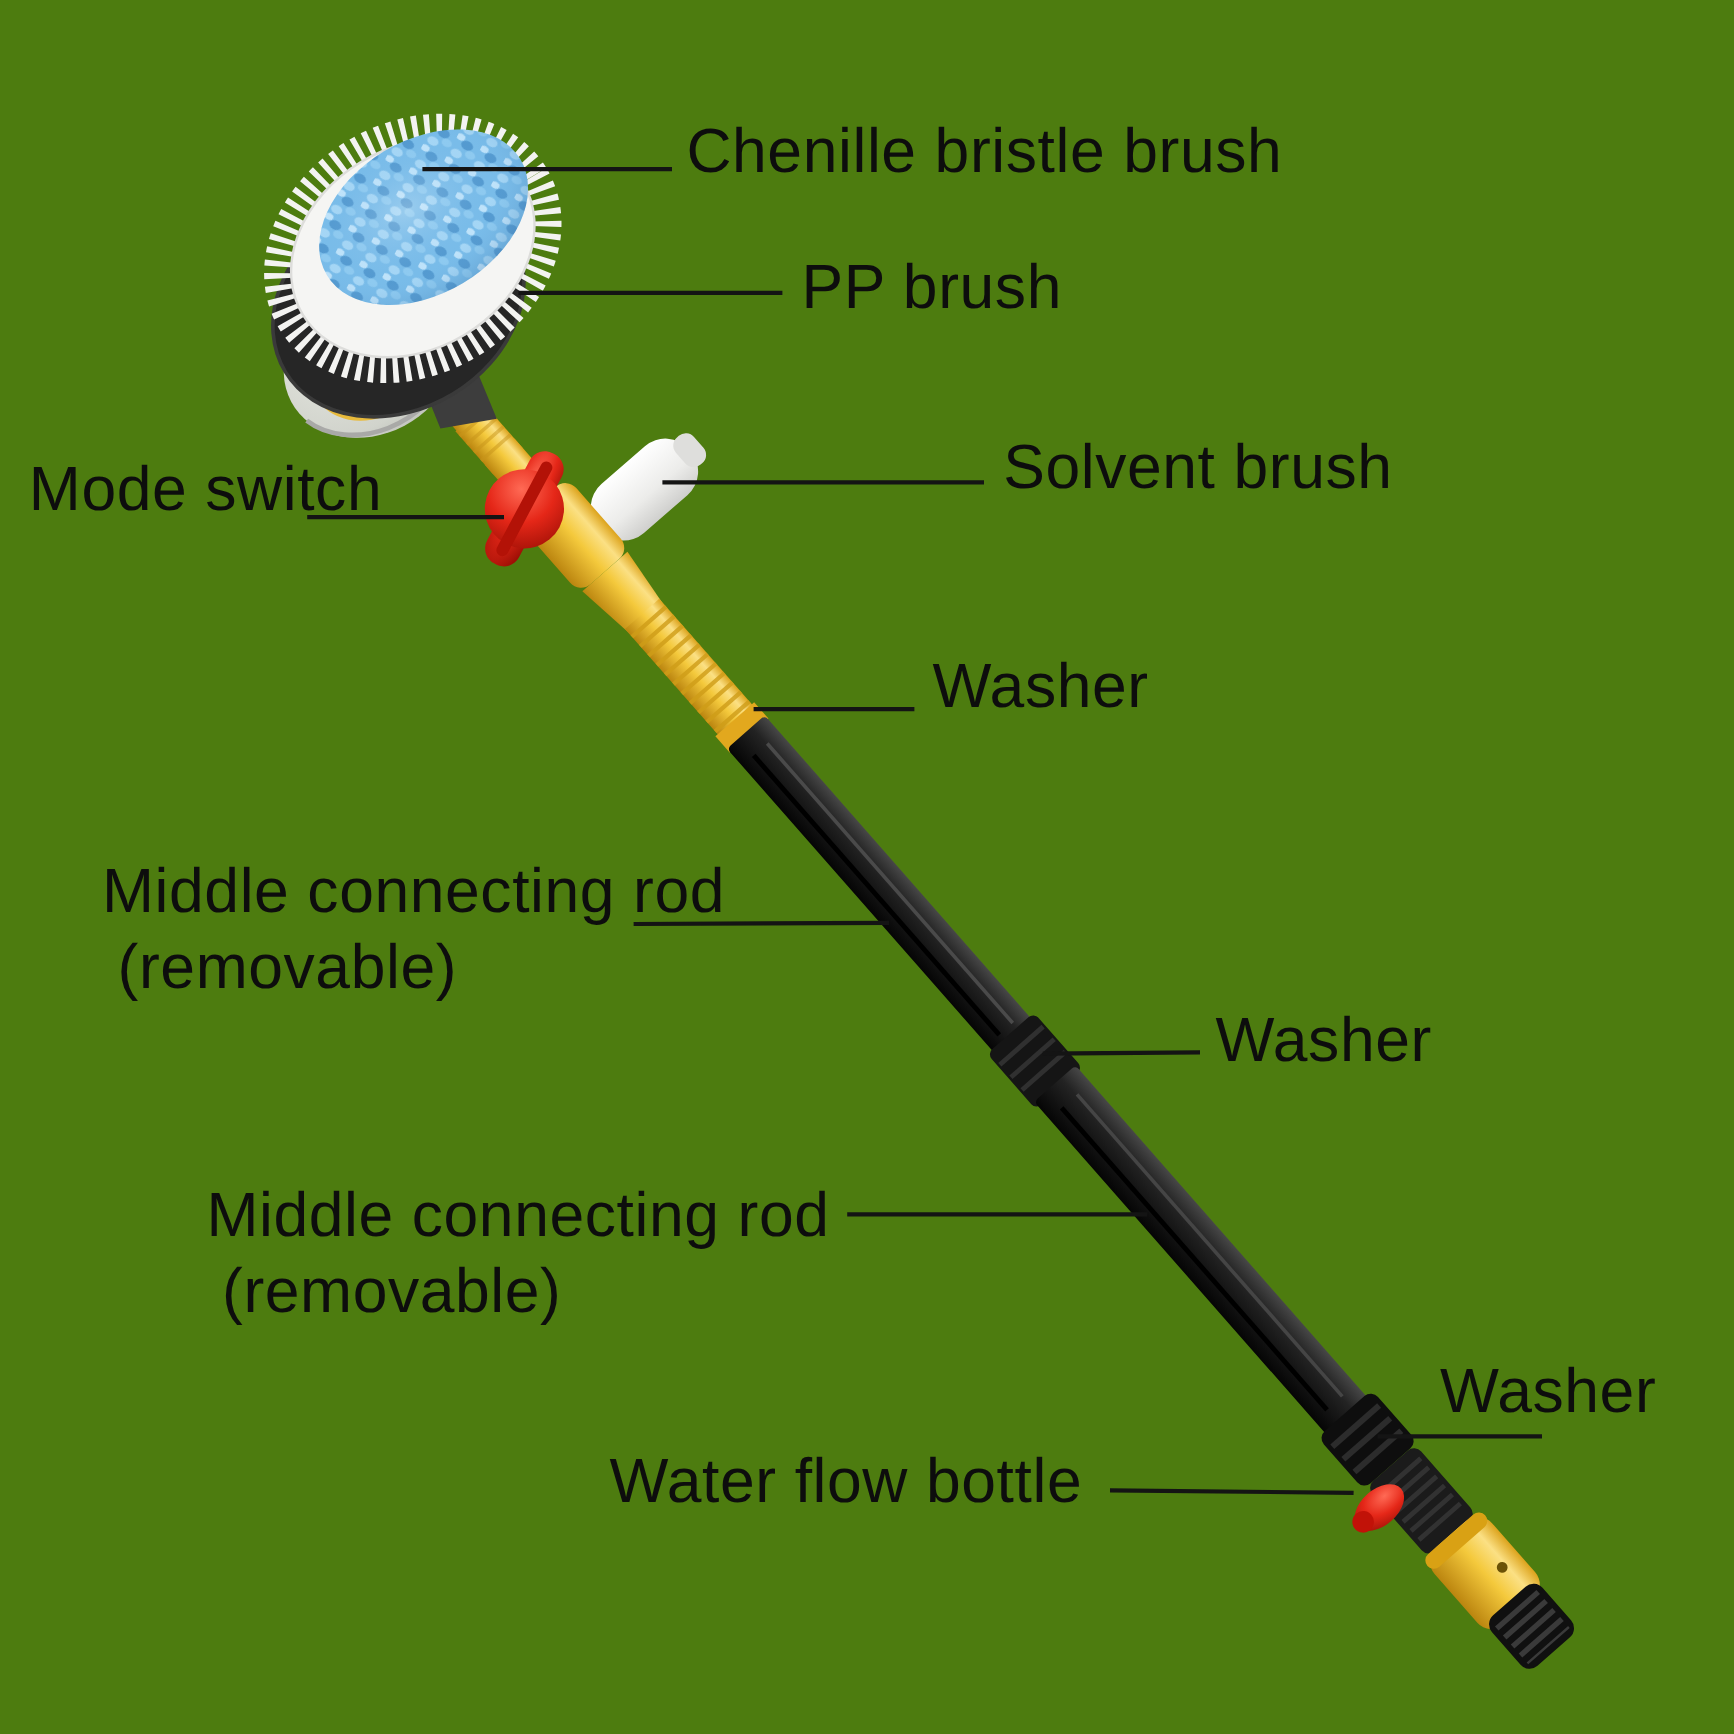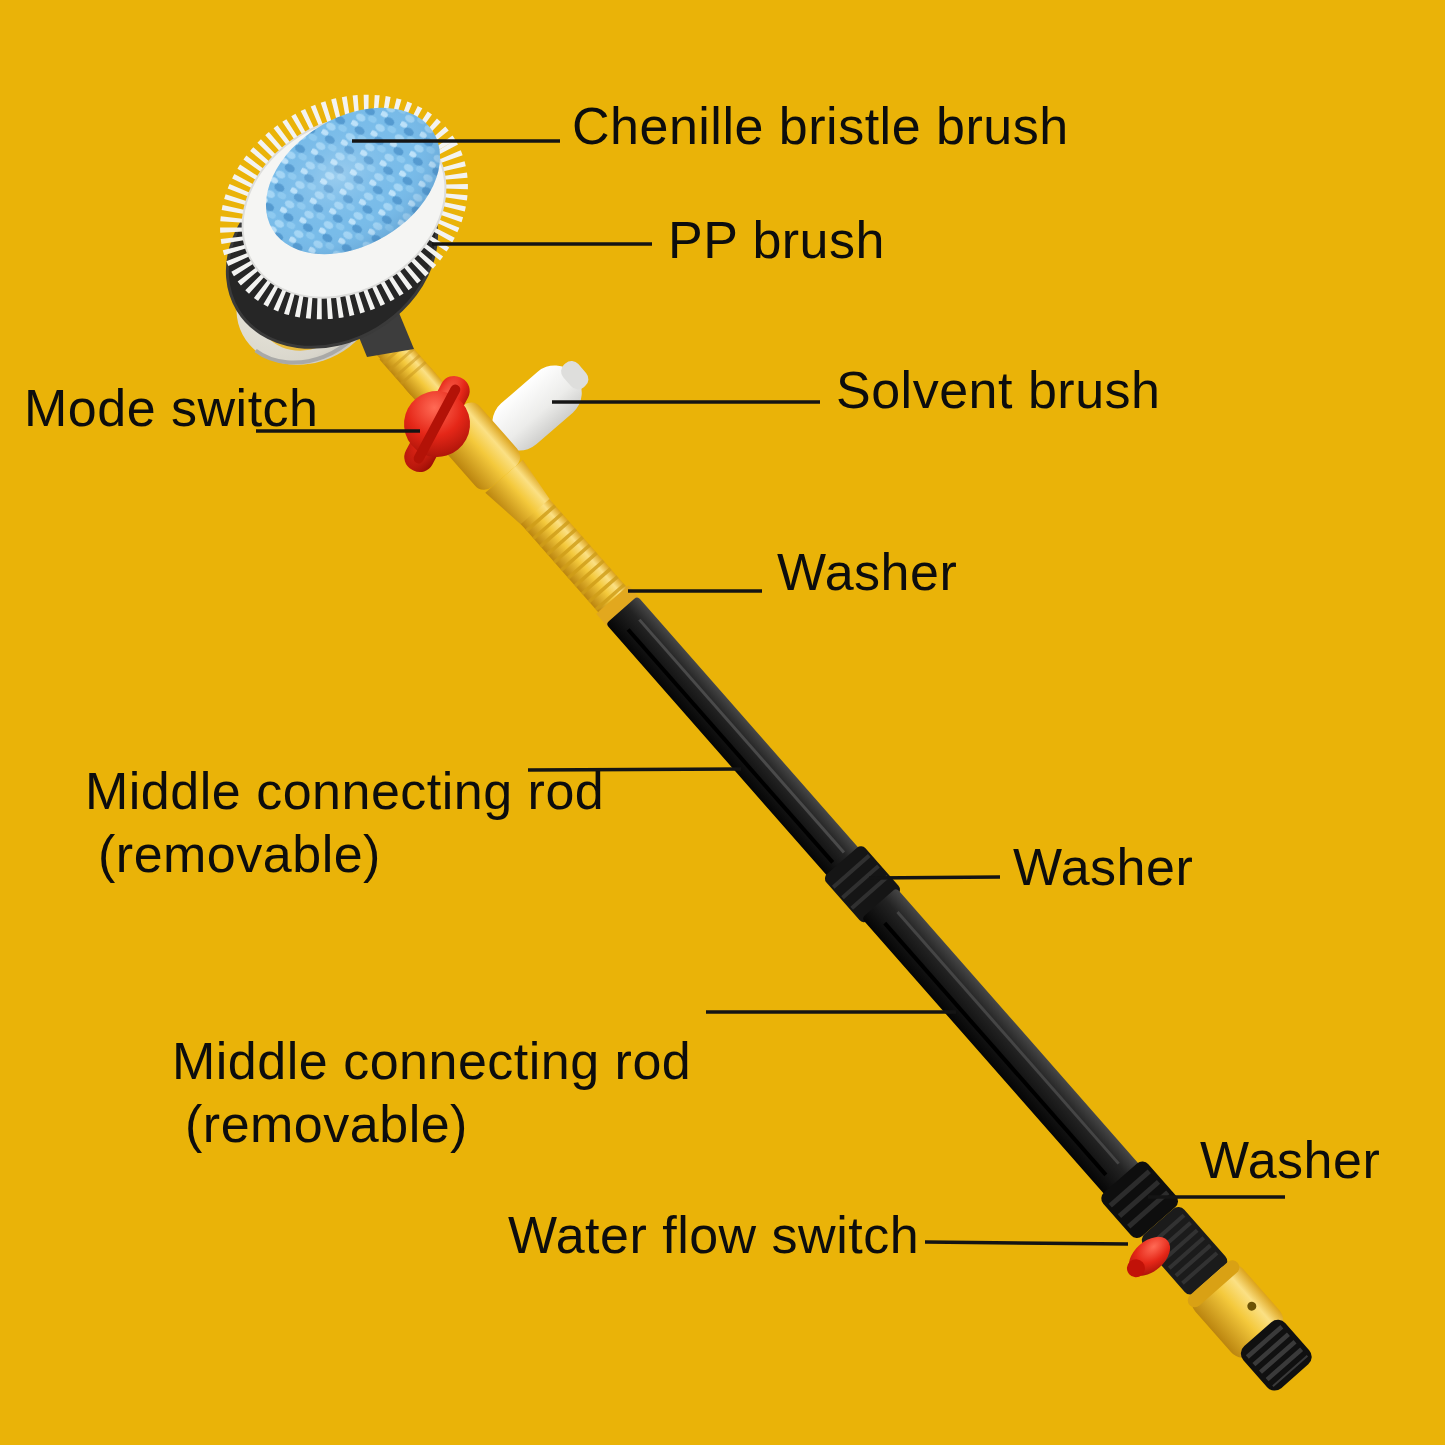--- a/index.html
+++ b/index.html
@@ -1,33 +1,33 @@
 <!DOCTYPE html>
 <html><head>
 <meta charset="utf-8">
 <style>
   html,body{margin:0;padding:0;background:#ffffff;}
   .stage{
     position:relative;
     width:1445px;height:1445px;
-    background:#eab308;
+    background:#4d7c0f;
     overflow:hidden;
     font-family:"Liberation Sans", sans-serif;
   }
   .stage svg{position:absolute;left:0;top:0;}
   .label{
     position:absolute;
     font-size:52px;
     line-height:52px;
     font-weight:400;
     color:#0d0d0d;
     white-space:nowrap;
     letter-spacing:0.5px;
   }
-  .label.two{line-height:63px;margin-top:48px;}
+  .label.two{line-height:63px;}
   .label .indent{padding-left:13px;}
 </style>
 </head>
 <body>
 
 <div class="stage">
 
   <svg width="1445" height="1445" viewBox="0 0 1445 1445">
     <defs>
       <linearGradient id="gy" x1="0" y1="0" x2="0" y2="1">
@@ -173,15 +173,15 @@
 
   <div class="label" style="left:1013px;top:841px">Washer</div>
 
   <div class="label two" style="left:172px;top:982px">
     <div>Middle connecting rod</div>
     <div class="indent">(removable)</div>
   </div>
 
   <div class="label" style="left:1200px;top:1134px">Washer</div>
 
-  <div class="label" style="left:508px;top:1209px">Water flow switch</div>
+  <div class="label" style="left:508px;top:1209px">Water flow bottle</div>
 
 </div>
 
 </body></html>

